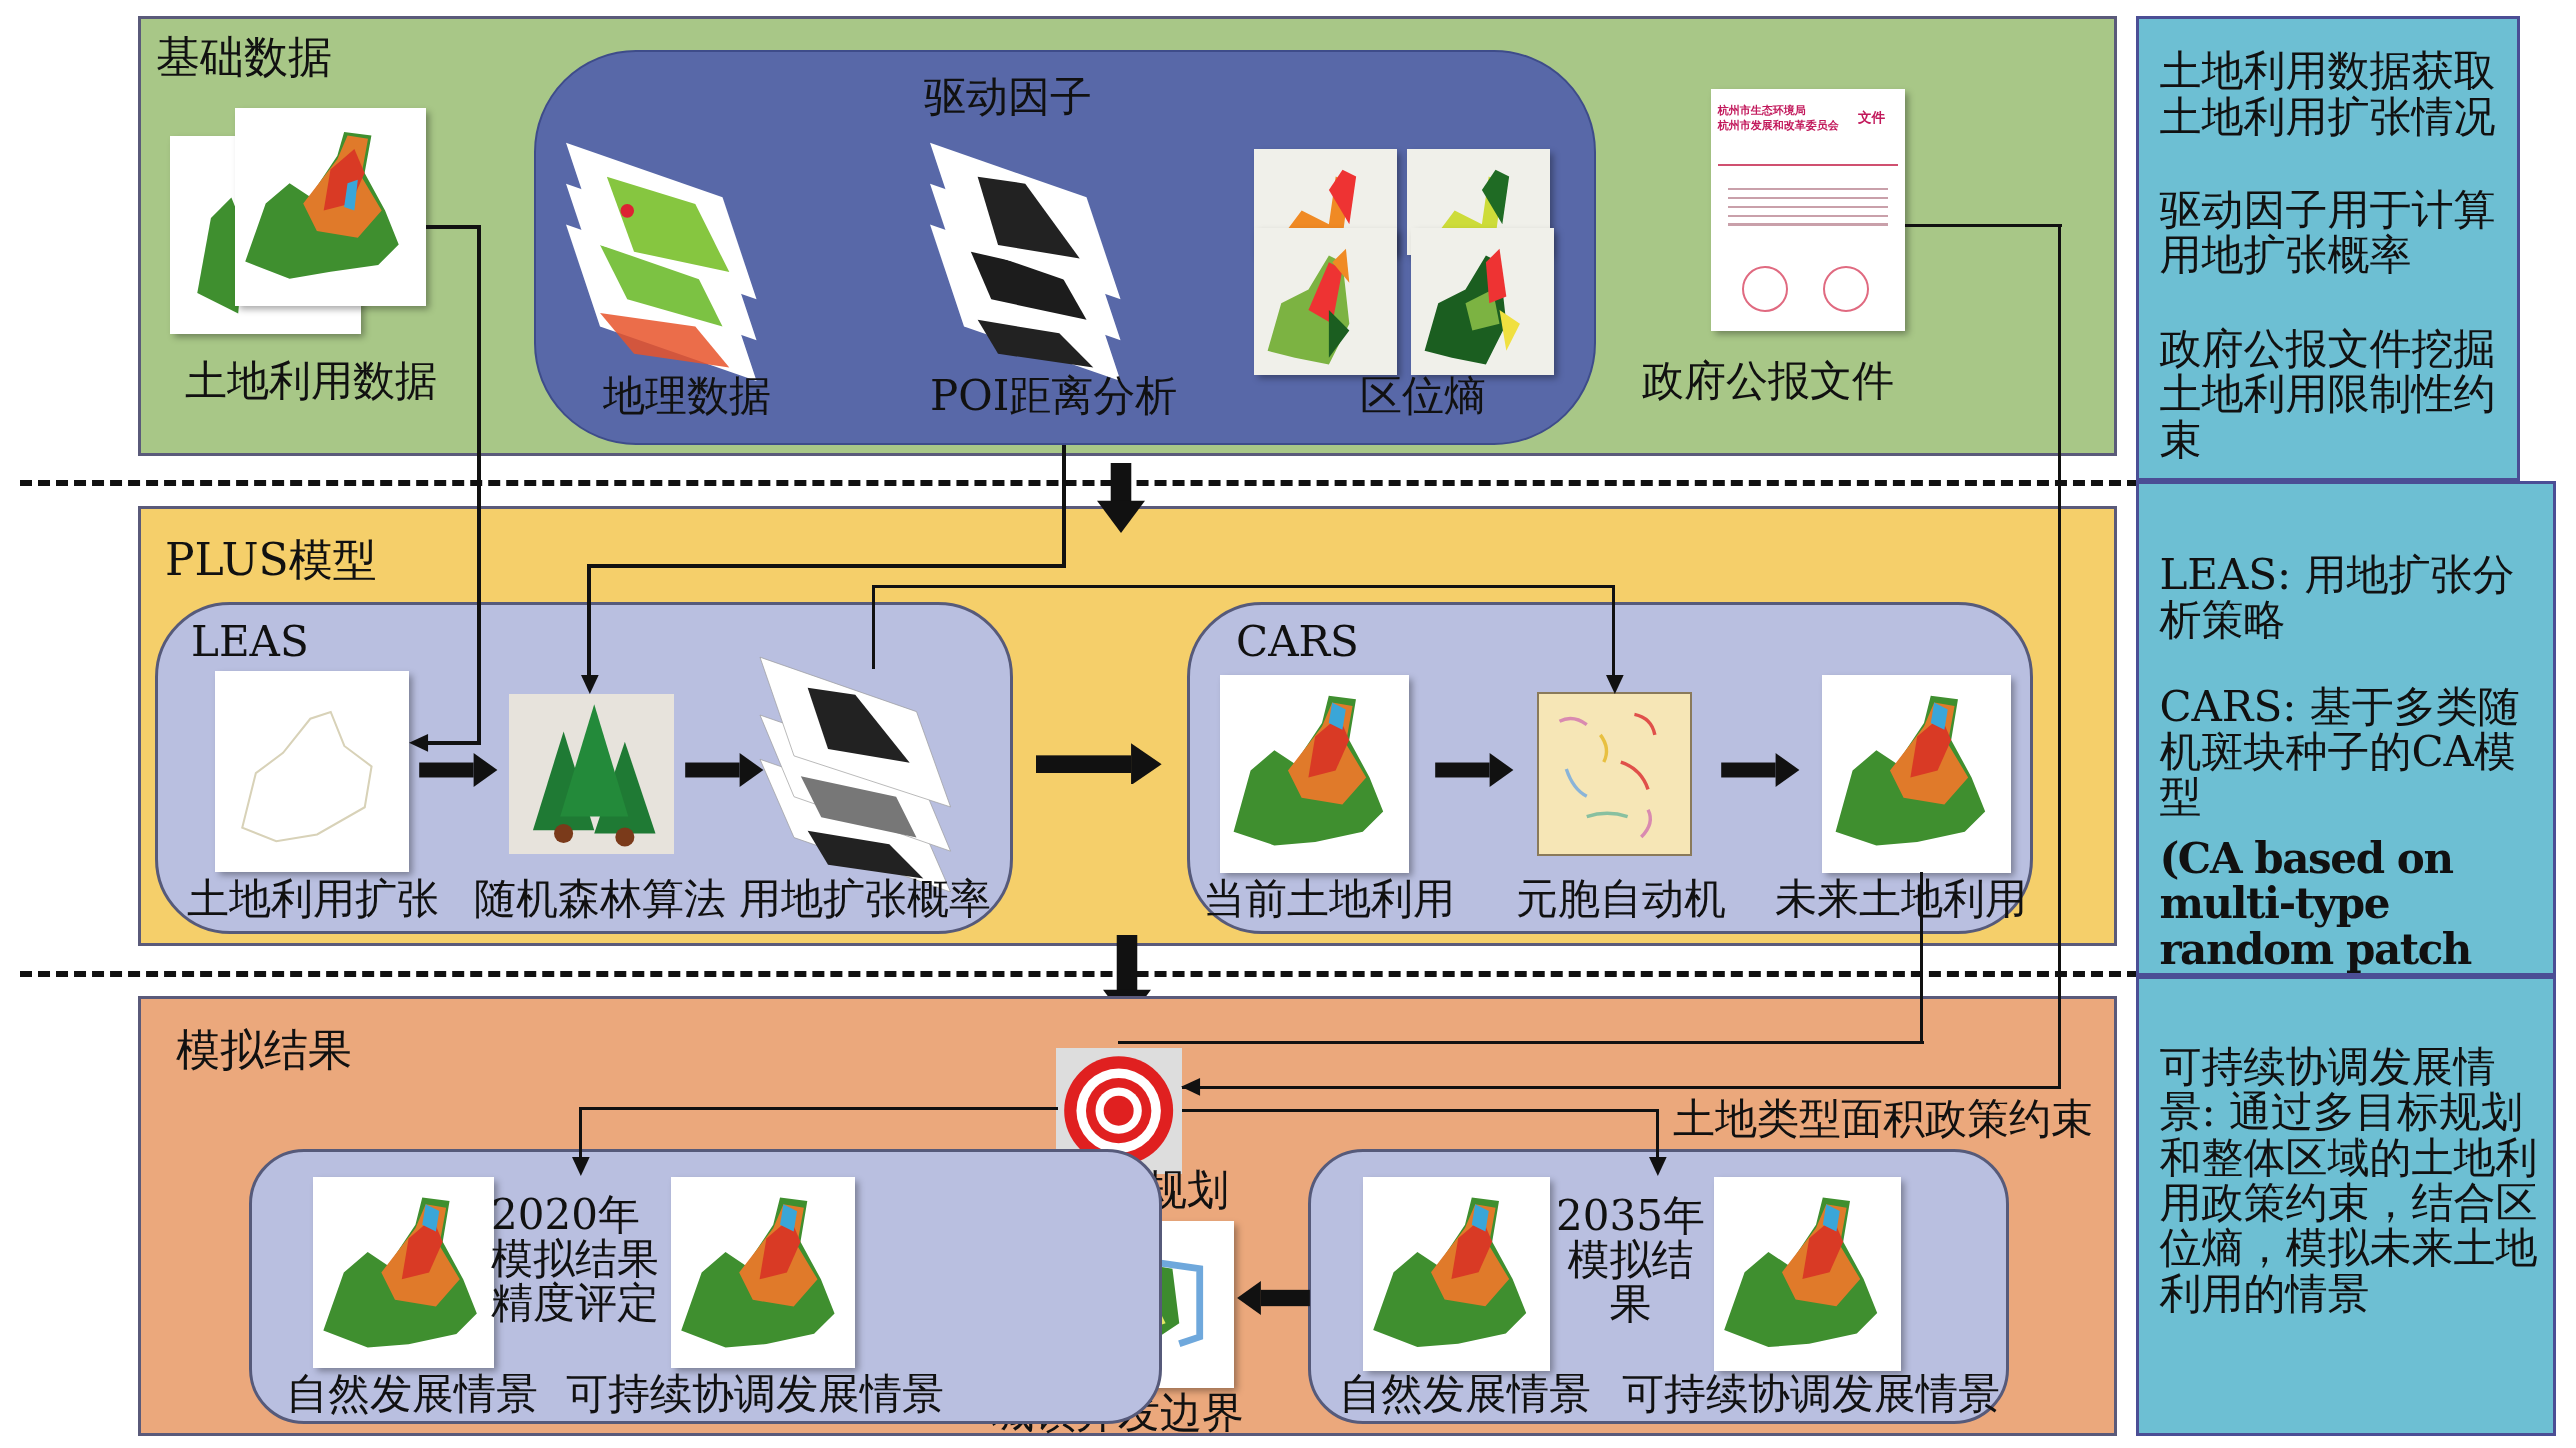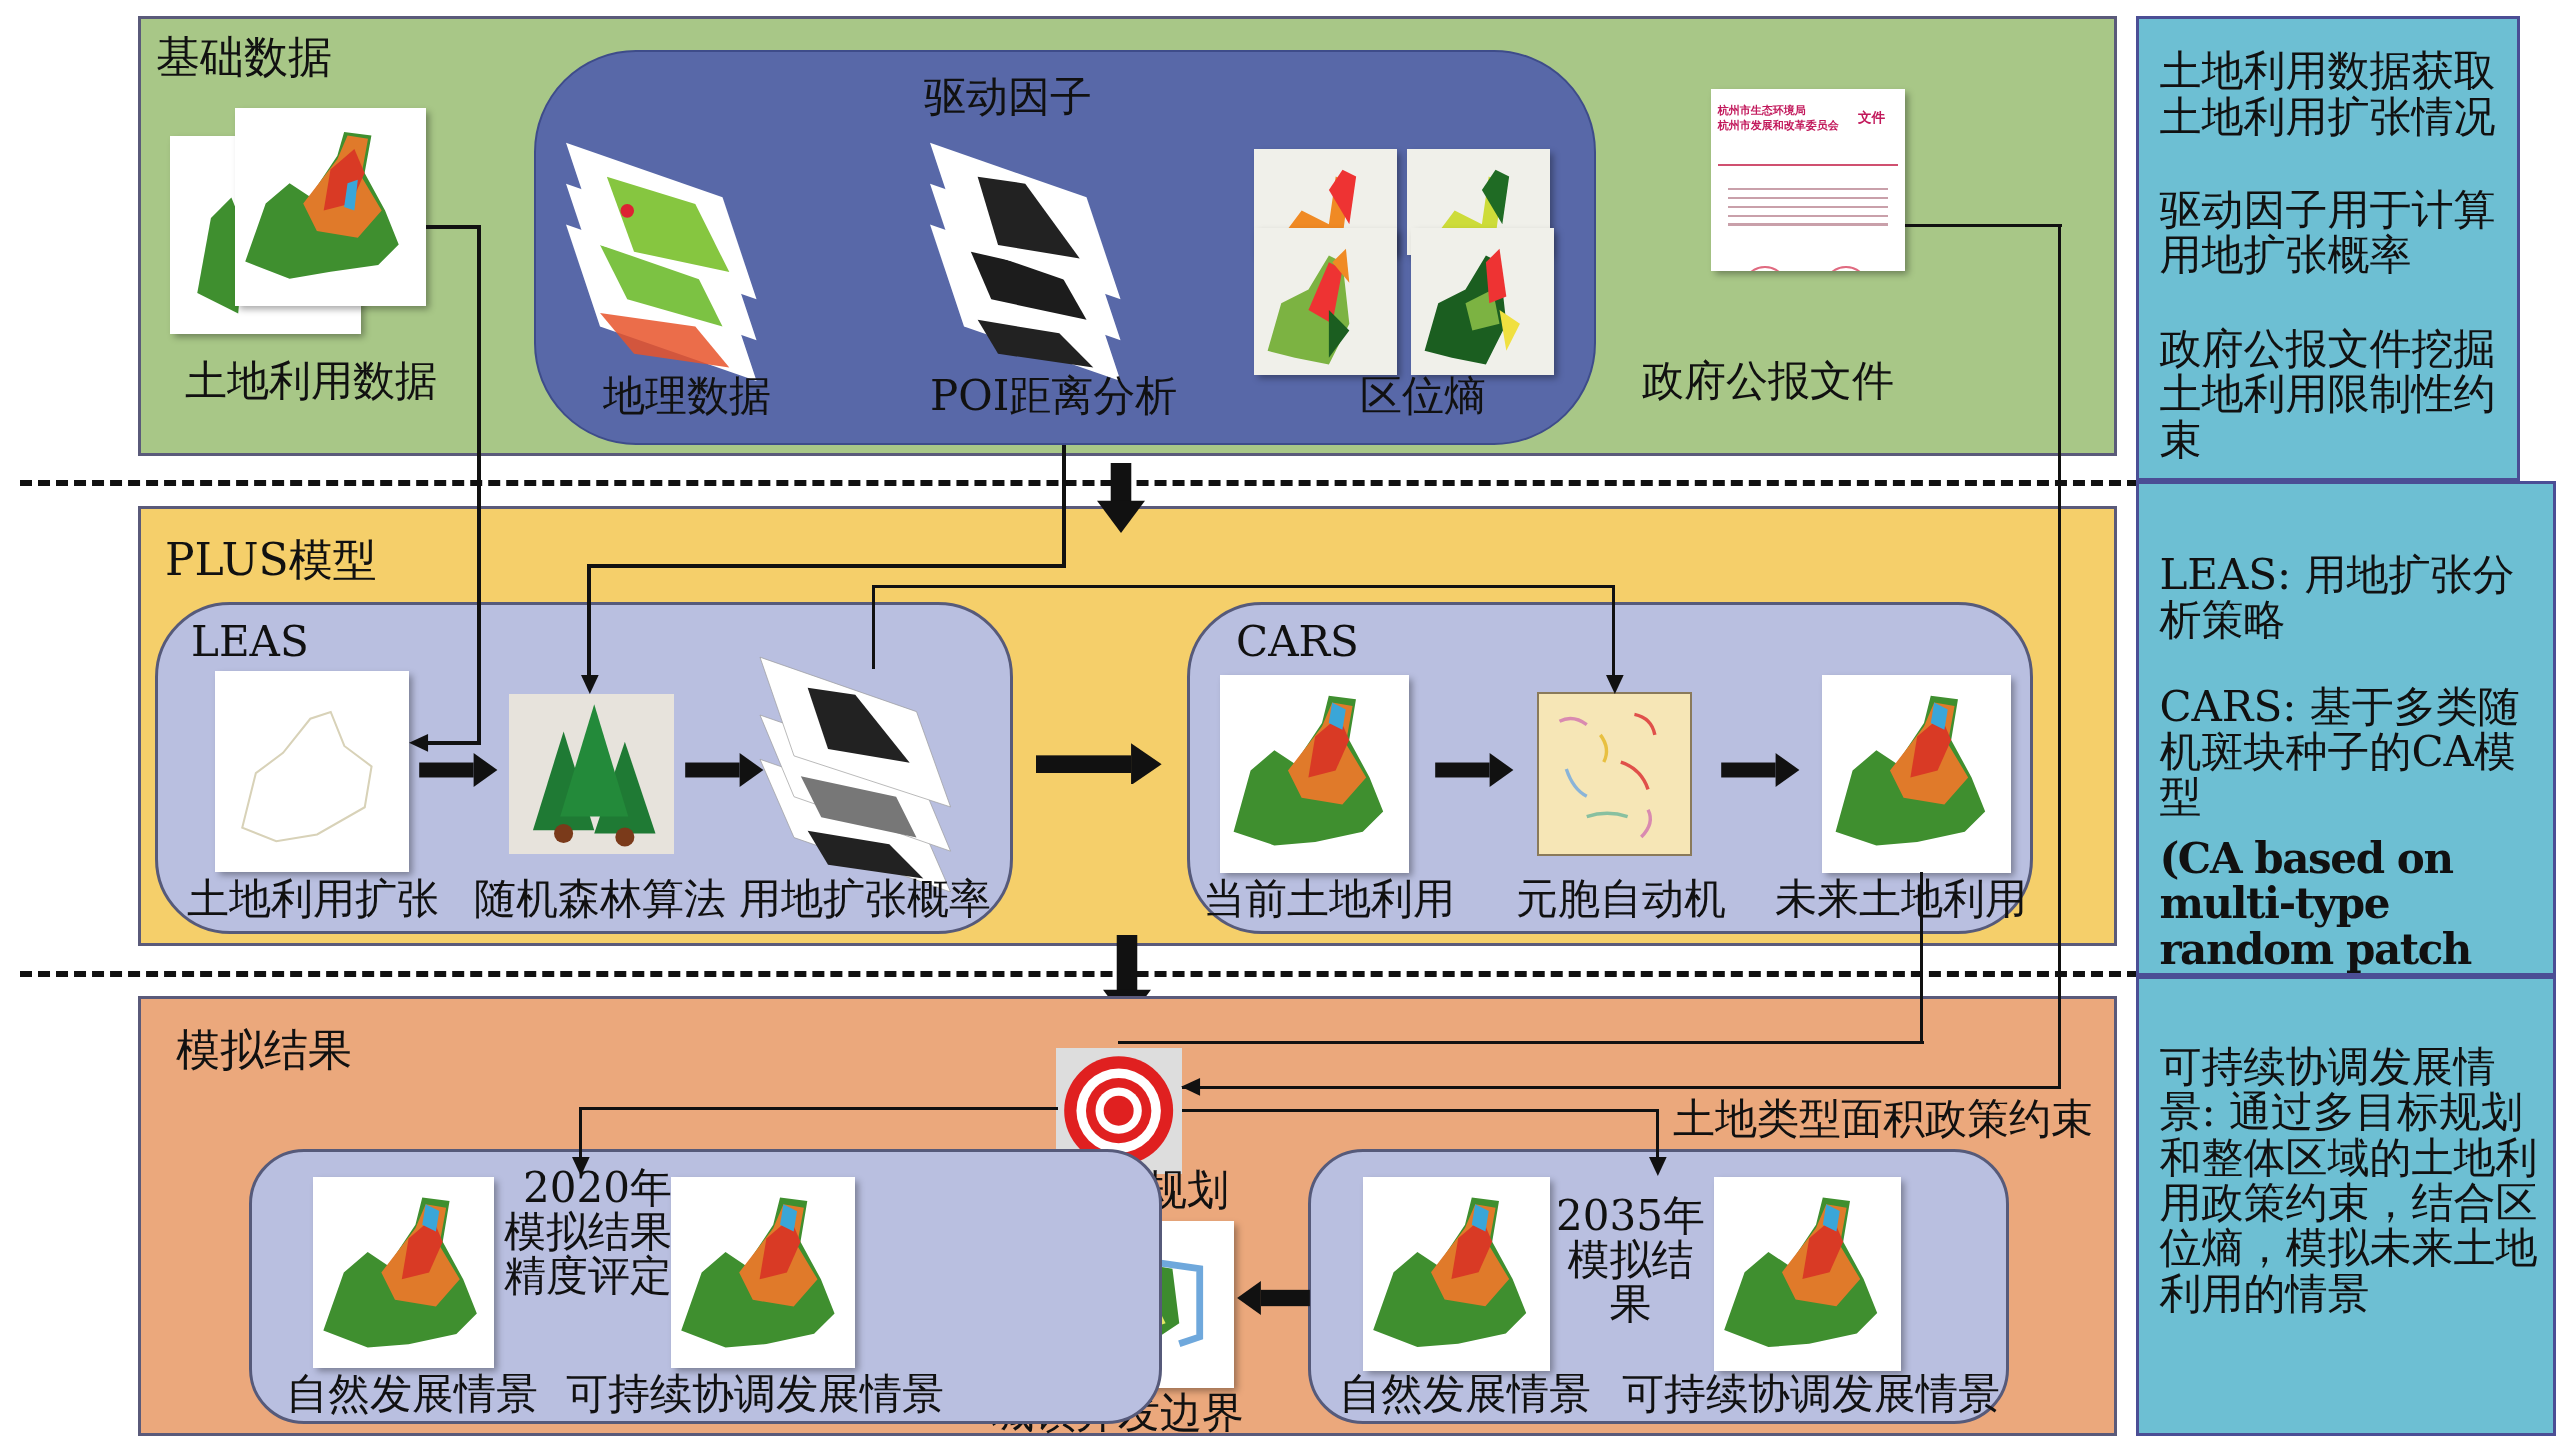--- a/index.html
+++ b/index.html
@@ -96,21 +96,21 @@
       <path d="M115 50 L135 30 L140 80 Z" fill="#f08a24"></path>
     </svg></div>
 <div class="card" style="left:1411px;top:228px;width:143px;height:147px;background:#f0f0ea;"><svg width="143" height="147" viewBox="0 0 210 215">
       <path d="M20 180 L40 110 L80 90 L110 40 L130 50 L140 140 L110 200 L60 190 Z" fill="#1b5e20"></path>
       <path d="M80 110 L120 90 L130 140 L90 150 Z" fill="#7cb342"></path>
       <path d="M110 50 L130 30 L140 100 L115 110 Z" fill="#e33"></path>
       <path d="M130 120 L160 140 L140 180 Z" fill="#f0e040"></path>
     </svg></div>
 <div class="lbl" style="left:1360px;top:373px;">区位熵</div>
 
-<div class="card" style="left:1711px;top:89px;width:194px;height:182px;">
+<div class="card" style="left:1711px;top:89px;width:194px;height:242px;">
   <div style="position:absolute;left:6.8px;top:13.6px;font-size:11px;color:#c2185b;font-weight:bold;line-height:1.4;">
     <div>杭州市生态环境局</div>
     <div>杭州市发展和改革委员会</div>
   </div>
   <div style="position:absolute;left:147px;top:20.4px;font-size:13.6px;color:#c2185b;font-weight:bold;">文件</div>
   <div style="position:absolute;left:6.8px;right:6.8px;top:75px;height:2px;background:#d05070;"></div>
   <div style="position:absolute;left:17px;right:17px;top:92px;height:48px;background:repeating-linear-gradient(#fff 0 6.8px,#c9a0aa 6.8px 8.9px);"></div>
   <div style="position:absolute;left:31px;top:177px;width:42px;height:42px;border:2px solid #e06a80;border-radius:50%;"></div>
   <div style="position:absolute;left:112px;top:177px;width:42px;height:42px;border:2px solid #e06a80;border-radius:50%;"></div>
 </div>
@@ -264,21 +264,21 @@
     </svg>
 </div>
 <div class="card" style="left:671px;top:1177px;width:184px;height:191px;">
   <svg width="184" height="191" viewBox="0 0 270 280">
       <path d="M15 225 L45 140 L80 110 L110 130 L150 70 L160 30 L200 35 L190 95 L220 150 L240 200 L210 230 L140 245 L80 250 Z" fill="#3f8f2f"></path>
       <path d="M100 140 L150 75 L165 40 L195 45 L185 100 L215 150 L180 190 L120 180 Z" fill="#e07a2a"></path>
       <path d="M140 90 L175 60 L190 95 L170 140 L130 150 Z" fill="#d93a25"></path>
       <path d="M165 40 L185 50 L180 80 L160 70 Z" fill="#3aa6d8"></path>
     </svg>
 </div>
-<div class="abs" style="left:491px;top:1166px;width:181px;text-align:right;font-size:42px;line-height:1.05;">
+<div class="abs" style="left:491px;top:1193px;width:181px;text-align:left;font-size:42px;line-height:1.05;">
   <div>2020年</div>
   <div>模拟结果</div>
   <div>精度评定</div>
 </div>
 <div class="lbl" style="left:286px;top:1371px;">自然发展情景</div>
 <div class="lbl" style="left:566px;top:1371px;">可持续协调发展情景</div>
 
 <div class="sub" style="left:1308px;top:1149px;width:701px;height:275px;border-radius:55px;"></div>
 <div class="card" style="left:1363px;top:1177px;width:187px;height:194px;">
   <svg width="187" height="194" viewBox="0 0 275 285">

